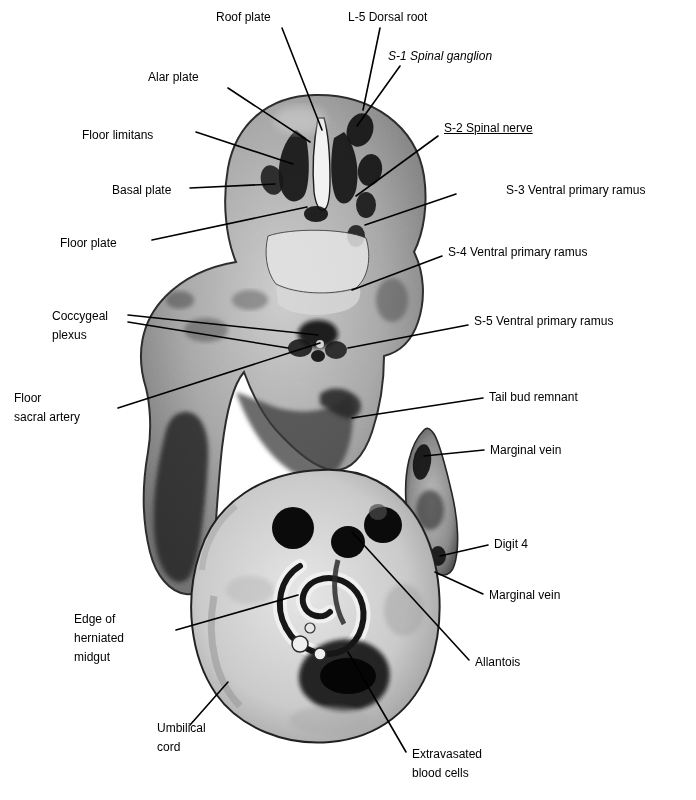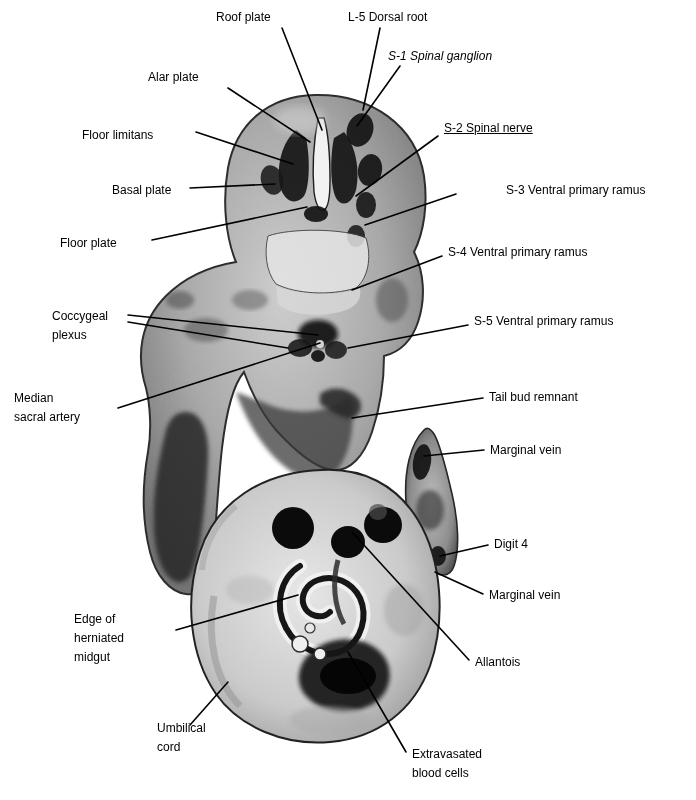--- a/index.html
+++ b/index.html
@@ -271,21 +271,21 @@
         <div class="label" style="left: 82px; top: 126px;">Floor limitans</div>
         <div class="label" style="left: 444px; top: 119px; text-decoration: underline;">S-2 Spinal nerve</div>
         <div class="label" style="left: 112px; top: 181px;">Basal plate</div>
         <div class="label" style="left: 462px; top: 181px; margin-left: 44px;">S-3 Ventral primary ramus</div>
         <div class="label" style="left: 60px; top: 234px;">Floor plate</div>
         <div class="label" style="left: 448px; top: 243px;">S-4 Ventral primary ramus</div>
         <div class="label" style="left: 52px; top: 307px;">Coccygeal
 plexus</div>
         <div class="label" style="left: 474px; top: 312px;">S-5 Ventral primary ramus</div>
         <div class="label" style="left: 489px; top: 388px;">Tail bud remnant</div>
-        <div class="label" style="left: 14px; top: 389px;">Median
+        <div class="label" style="left: 14px; top: 389px;">Floor
 sacral artery</div>
         <div class="label" style="left: 490px; top: 441px;">Marginal vein</div>
         <div class="label" style="left: 494px; top: 535px;">Digit 4</div>
         <div class="label" style="left: 489px; top: 586px;">Marginal vein</div>
         <div class="label" style="left: 74px; top: 610px;">Edge of
 herniated
 midgut</div>
         <div class="label" style="left: 475px; top: 653px;">Allantois</div>
         <div class="label" style="left: 122px; top: 719px; margin-left: 35px;">Umbilical
 cord</div>

